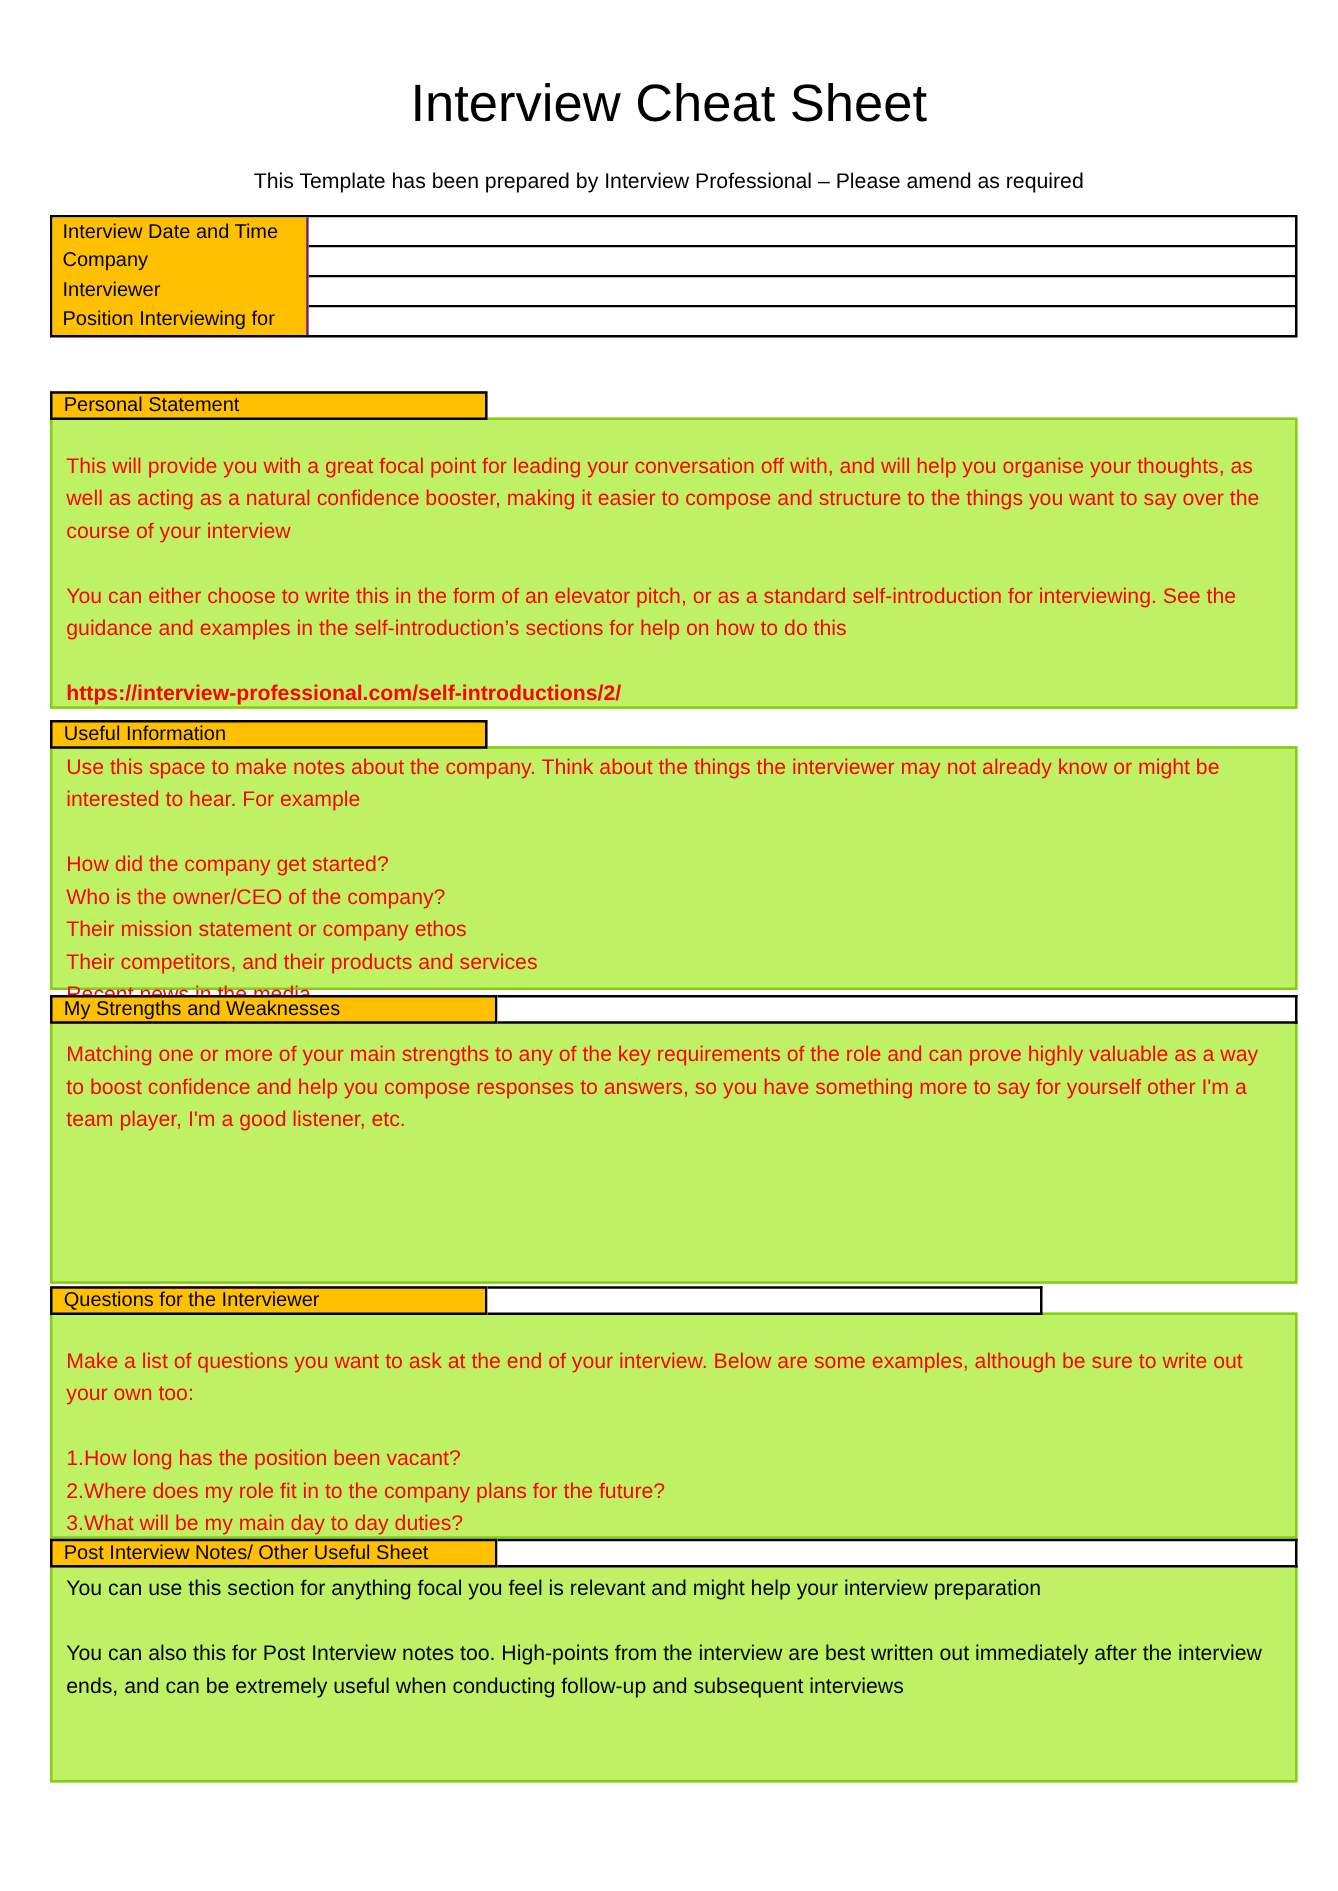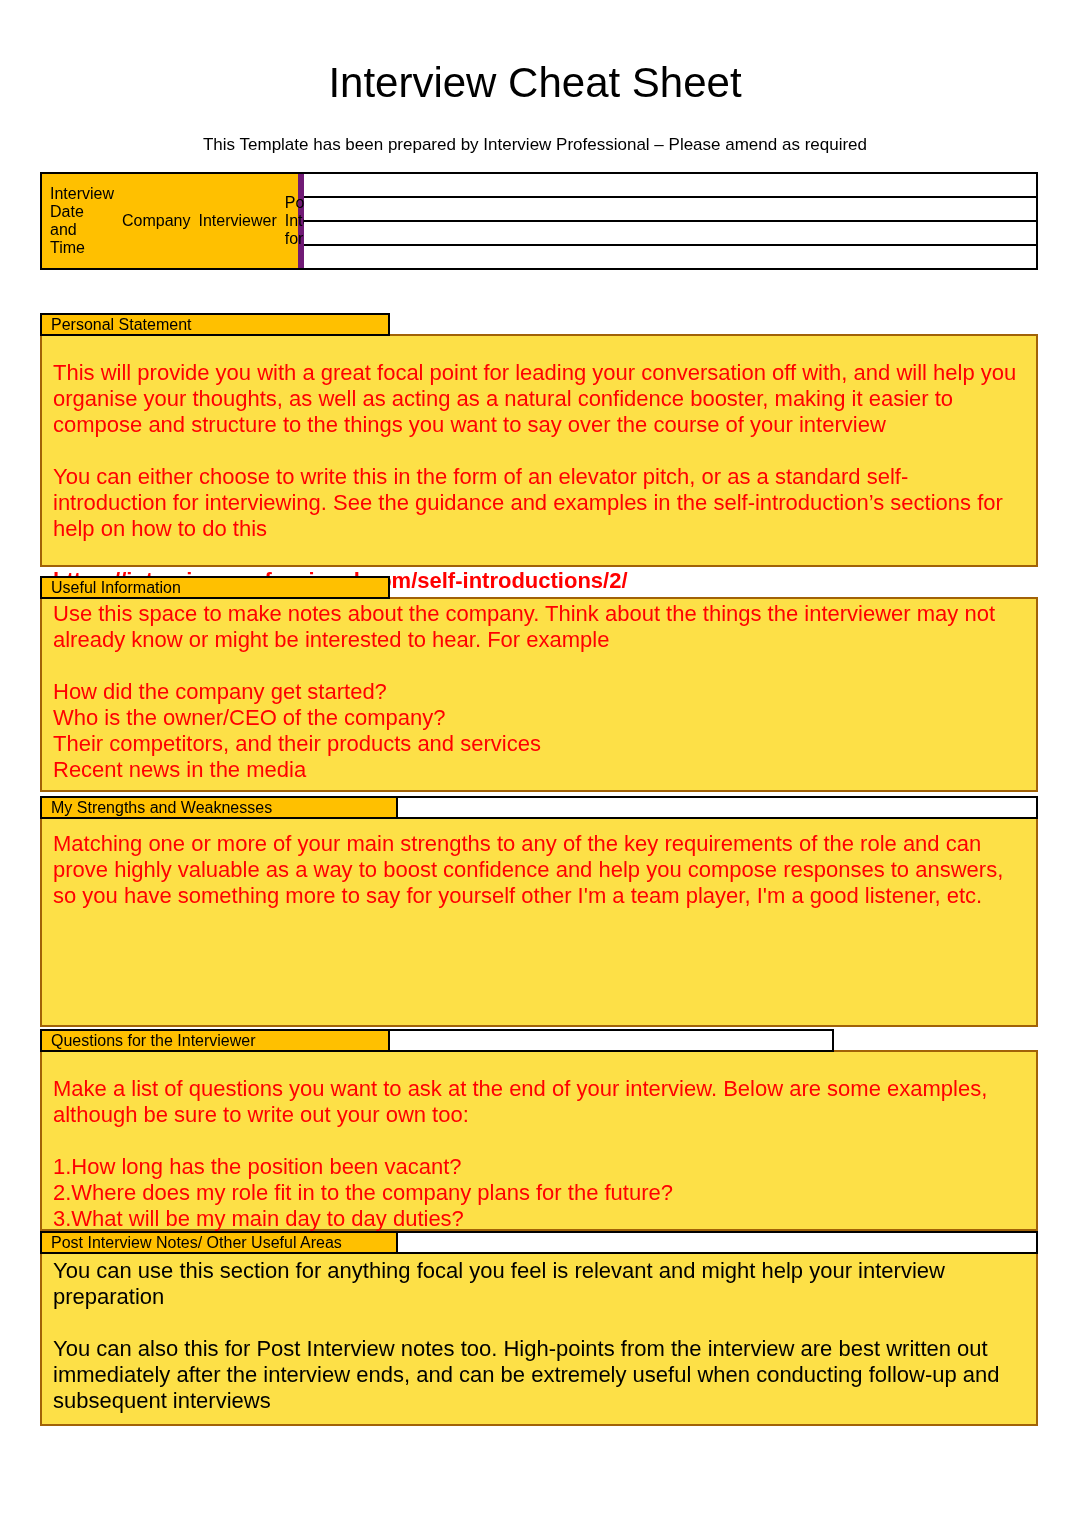--- a/index.html
+++ b/index.html
@@ -20,22 +20,22 @@
     text-align:center;color:#000;
   }
 
   
   .info-table{
     margin:16px 0 0 40px;width:998px;height:98px;
     box-sizing:border-box;border:2px solid #000;
     display:flex;background:#fff;
   }
   .info-labels{
-    width:262px;box-sizing:border-box;border-right:6px solid #701a75;
-    background:var(--accent);display:flex;flex-direction:row;
+    width:205px;box-sizing:border-box;border-right:2px solid #701a75;
+    background:var(--accent);display:flex;flex-direction:column;
   }
   .info-label{
     flex:1;display:flex;align-items:center;
     padding-left:8px;font-size:16px;color:#000;
   }
   .info-values{flex:1;display:flex;flex-direction:column;}
   .info-value{
     flex:1;border-bottom:2px solid #000;box-sizing:border-box;
     font-size:16px;padding-left:6px;background:#fff;
   }
@@ -59,23 +59,23 @@
   }
   .tab.wide{width:358px;}
   .filler{
     box-sizing:border-box;background:#fff;
     border:2px solid #000;border-left:none;
   }
   .filler.full{flex:1;}
   .filler.partial{width:444px;}
 
   .box{
-    box-sizing:border-box;border:2px solid #a16207;background:#fde047;
+    box-sizing:border-box;border:2px solid #84cc16;background:#bef264;
     position:relative;z-index:1;
-    font-size:22px;line-height:26px;color:#ff0000;
+    font-size:17px;line-height:26px;color:#ff0000;
   }
   .box p{margin:26px 0 0 0;}
   .box p:first-child{margin-top:0;}
   .box p.line{margin:0;}
   .box p.line-first{margin:26px 0 0 0;}
   .box-ps{height:233px;padding:24px 16px 0 11px;}
   .box-ci{height:195px;padding:2px 16px 0 11px;}
   .box-msw{height:210px;padding:12px 16px 0 11px;}
   .box-qi{height:181px;padding:24px 16px 0 11px;}
   .box-pin{height:174px;padding:4px 16px 0 11px;color:#000;}
@@ -114,20 +114,21 @@
 </section>
 
 <section class="sec sec-ci">
   <div class="tab-row">
     <div class="tab">Useful Information</div>
   </div>
   <div class="box box-ci">
     <p>Use this space to make notes about the company. Think about the things the interviewer may not already know or might be interested to hear. For example</p>
     <p class="line line-first">How did the company get started?</p>
     <p class="line">Who is the owner/CEO of the company?</p>
+    <p class="line">Their mission statement or company ethos</p>
     <p class="line">Their competitors, and their products and services</p>
     <p class="line">Recent news in the media</p>
   </div>
 </section>
 
 <section class="sec sec-msw">
   <div class="tab-row">
     <div class="tab wide">My Strengths and Weaknesses</div>
     <div class="filler full"></div>
   </div>
@@ -144,20 +145,20 @@
   <div class="box box-qi">
     <p>Make a list of questions you want to ask at the end of your interview. Below are some examples, although be sure to write out your own too:</p>
     <p class="line line-first">1.How long has the position been vacant?</p>
     <p class="line">2.Where does my role fit in to the company plans for the future?</p>
     <p class="line">3.What will be my main day to day duties?</p>
   </div>
 </section>
 
 <section class="sec sec-pin">
   <div class="tab-row">
-    <div class="tab wide">Post Interview Notes/ Other Useful Areas</div>
+    <div class="tab wide">Post Interview Notes/ Other Useful Sheet</div>
     <div class="filler full"></div>
   </div>
   <div class="box box-pin">
     <p>You can use this section for anything focal you feel is relevant and might help your interview preparation</p>
     <p>You can also this for Post Interview notes too. High-points from the interview are best written out immediately after the interview ends, and can be extremely useful when conducting follow-up and subsequent interviews</p>
   </div>
 </section>
 
 </body></html>

